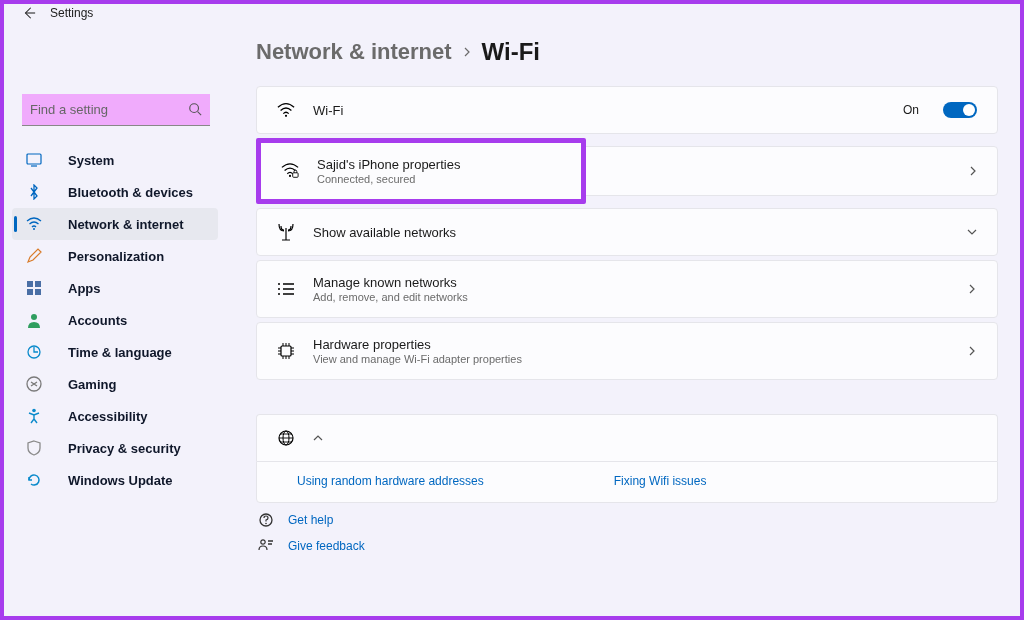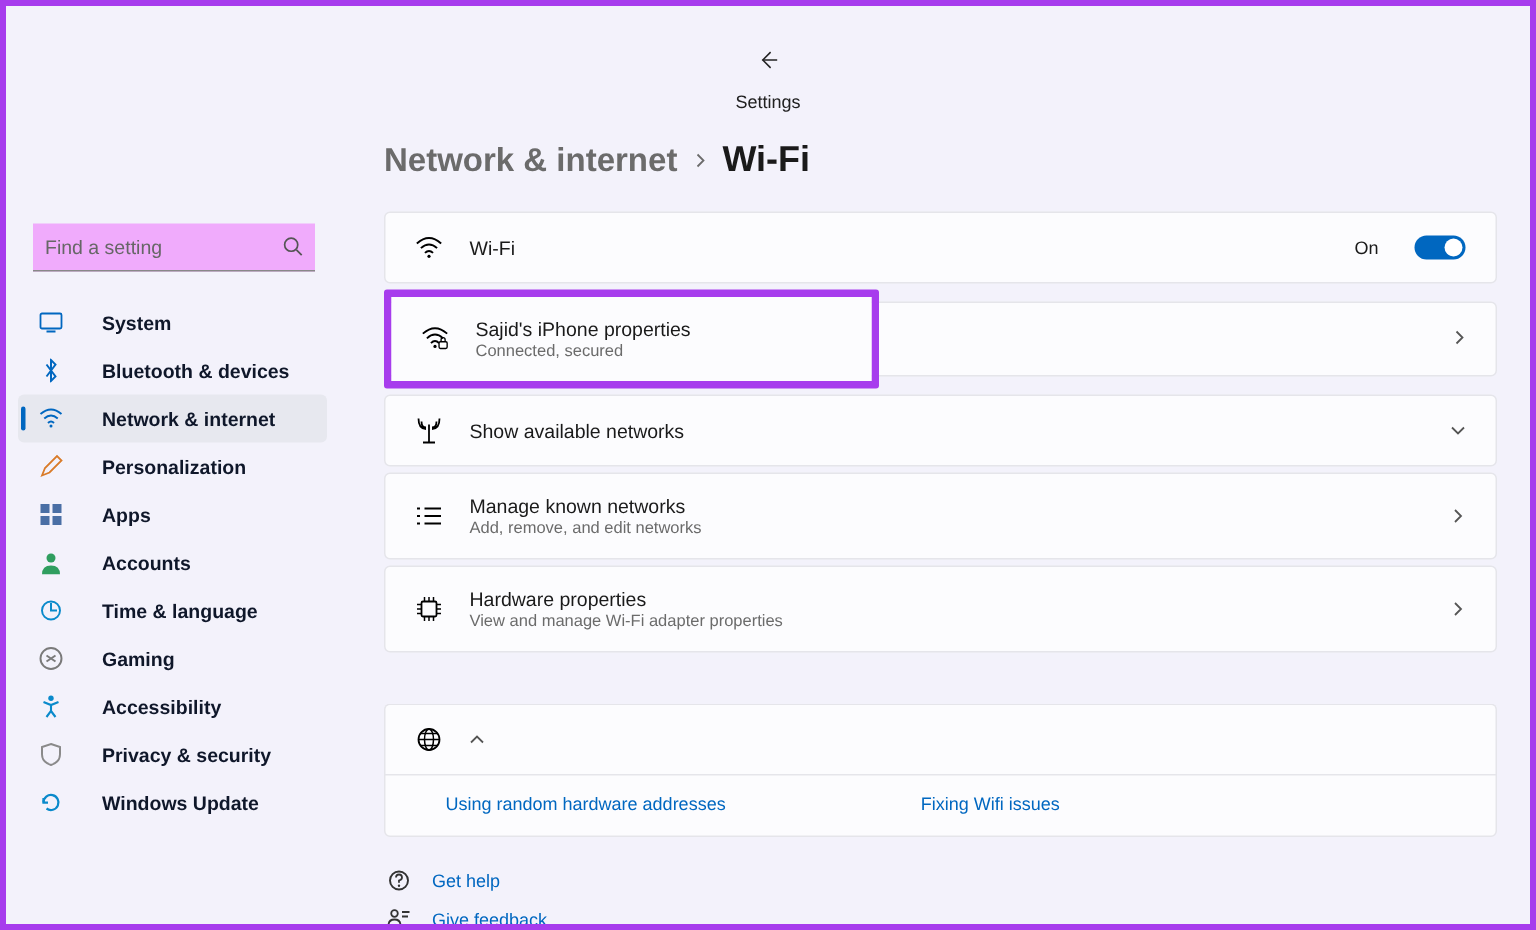--- a/index.html
+++ b/index.html
@@ -7,23 +7,22 @@
     width: 1024px;
     height: 620px;
     background: #f3f2fb;
     border: 4px solid #a73ced;
     position: relative;
     overflow: hidden;
   }
   .header {
     display: flex;
     align-items: center;
-    padding: 29px 18px 8px 18px;
+    padding: 2px 18px 8px 18px;
     gap: 14px;
-    flex-direction: column;
   }
   .back-arrow { width: 14px; height: 14px; cursor: pointer; color: #222; }
   .header-title { font-size: 12px; color: #202020; }
   .layout { display: flex; height: calc(100% - 40px); }
   .sidebar { width: 222px; padding: 0 8px 0 8px; flex-shrink: 0; }
   .search-wrap { position: relative; margin: 66px 8px 18px 10px; }
   .search-input {
     width: 100%; font-size: 13px; padding: 8px 28px 8px 8px;
     border: none; border-bottom: 1px solid #888; background: #f0abfc;
     outline: none; color: #444;
@@ -58,21 +57,21 @@
   .panel .subtitle { font-size: 11px; color: #6b6b6b; margin-top: 1px; }
   .panel .right-col { display: flex; align-items: center; gap: 24px; }
   .chev { width: 10px; height: 10px; color: #555; }
   .toggle { width: 34px; height: 16px; background: #0067c0; border-radius: 10px; position: relative; }
   .toggle::after { content:""; position:absolute; right:2px; top:2px; width:12px; height:12px; background:#fff; border-radius:50%; }
   .highlight-box { border: 5px solid #a73ced; padding: 0; margin-bottom: 4px; background:#fcfcfe; border-radius:2px;}
   .highlight-box .panel { border: none; margin: 0; border-radius:0; width: 320px;}
   .help-panel { margin-top: 34px; }
   .help-links { display: flex; gap: 130px; padding: 12px 40px 14px 40px; border-top: 1px solid #e5e5ea; }
   .help-link { font-size: 12px; color: #0067c0; cursor: pointer; }
-  .footer-links { margin-top: 16px; }
+  .footer-links { margin-top: 4px; }
   .footer-link { display: flex; align-items: center; gap: 14px; padding: 5px 2px; }
   .footer-link .ficon { width: 16px; height: 16px; color: #333; }
   .footer-link .ftext { font-size: 12px; color: #0067c0; cursor: pointer; }
   .on-label { font-size: 12px; color: #1a1a1a; }
   .highlight-row-wrap { position:relative; }
   .panel-behind { position:absolute; left:0; right:0; top:8px; bottom:8px; background:#fcfcfe; border:1px solid #e5e5ea; border-radius:4px; z-index:0;}
   .highlight-box { position:relative; z-index:1; width: 330px;}
   .row-chev-outer { position:absolute; right:20px; top:50%; transform:translateY(-50%); z-index:2; }
 </style>
 </head>

